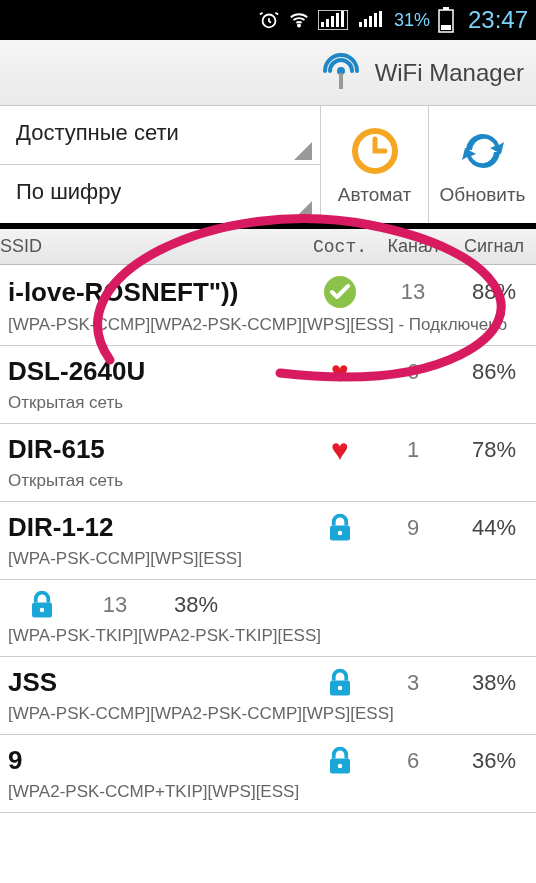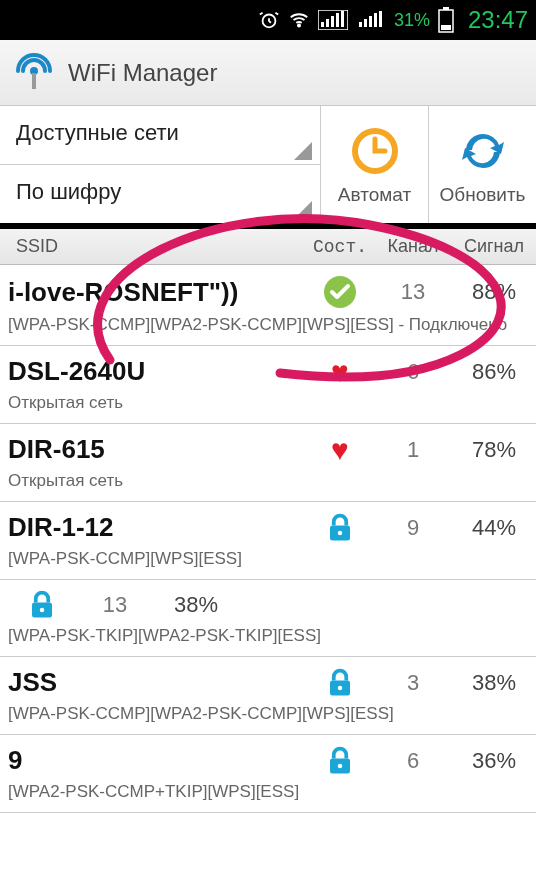--- a/index.html
+++ b/index.html
@@ -1,37 +1,37 @@
 <!DOCTYPE html>
 <html><head>
   <meta charset="utf-8">
   <style>
     * { margin:0; padding:0; box-sizing:border-box; font-family:Arial,Helvetica,sans-serif; }
     body { width:536px; height:883px; background:#fff; position:relative; overflow:hidden; }
     
-    .statusbar { height:40px; background:#000; color:#22c55e; display:flex; align-items:center; justify-content:flex-end; gap:8px; padding:0 8px; font-size:20px; }
+    .statusbar { height:40px; background:#000; color:#7dd3fc; display:flex; align-items:center; justify-content:flex-end; gap:8px; padding:0 8px; font-size:20px; }
     .statusbar .ico { display:inline-flex; align-items:center; }
     .statusbar .time { font-size:24px; margin-left:6px; }
     .statusbar .batt-pct { font-size:18px; }
     
-    .appheader { height:66px; background:linear-gradient(#f6f6f6,#e9e9e9); border-bottom:1px solid #c9c9c9; display:flex; align-items:center; padding:0 12px; gap:12px; }
+    .appheader { height:66px; background:linear-gradient(#f6f6f6,#e9e9e9); border-bottom:1px solid #c9c9c9; display:flex; align-items:center; padding:0 12px; gap:12px;justify-content:flex-end; }
     .appheader .title { font-size:24px; color:#444; }
     
     .toolbar { display:flex; border-bottom:6px solid #000000; }
     .left-dropdowns { flex:1 1 auto; display:flex; flex-direction:column; }
     .dropdown { position:relative; padding:14px 16px 18px 16px; border-bottom:1px solid #ccc; }
     .dropdown:last-child { border-bottom:none; }
     .dropdown .dd-label { font-size:22px; color:#222; }
     .dropdown .tri { position:absolute; right:8px; bottom:4px; width:0; height:0; border-left:18px solid transparent; border-bottom:18px solid #999; }
     .right-actions { display:flex; }
     .action { width:108px; display:flex; flex-direction:column; align-items:center; justify-content:center; gap:4px; border-left:1px solid #ccc; padding:8px 0 6px 0; }
     .action .a-label { font-size:19px; color:#555; }
     
     .thead { display:flex; align-items:center; height:36px; background:linear-gradient(#f3f3f3,#e5e5e5); border-bottom:1px solid #bbb; font-size:18px; color:#555; }
-    .col-ssid { flex:1 1 auto; padding-left:16px; }
+    .col-ssid { flex:1 1 auto; padding-left:0; }
     .col-stat { width:68px; text-align:center;font-family:Liberation Mono, monospace; }
     .col-chan { width:78px; text-align:center; }
     .col-sig  { width:84px; text-align:center; }
     
     .rows { }
     .row { border-bottom:1px solid #ccc; padding:10px 0 10px 8px; }
     .row-top { display:flex; align-items:center; }
     .row-top .ssid { flex:1 1 auto; font-size:26px; font-weight:bold; color:#111; }
     .row-top .stat { width:68px; display:flex; justify-content:center; }
     .row-top .chan { width:78px; text-align:center; font-size:22px; color:#777; }

